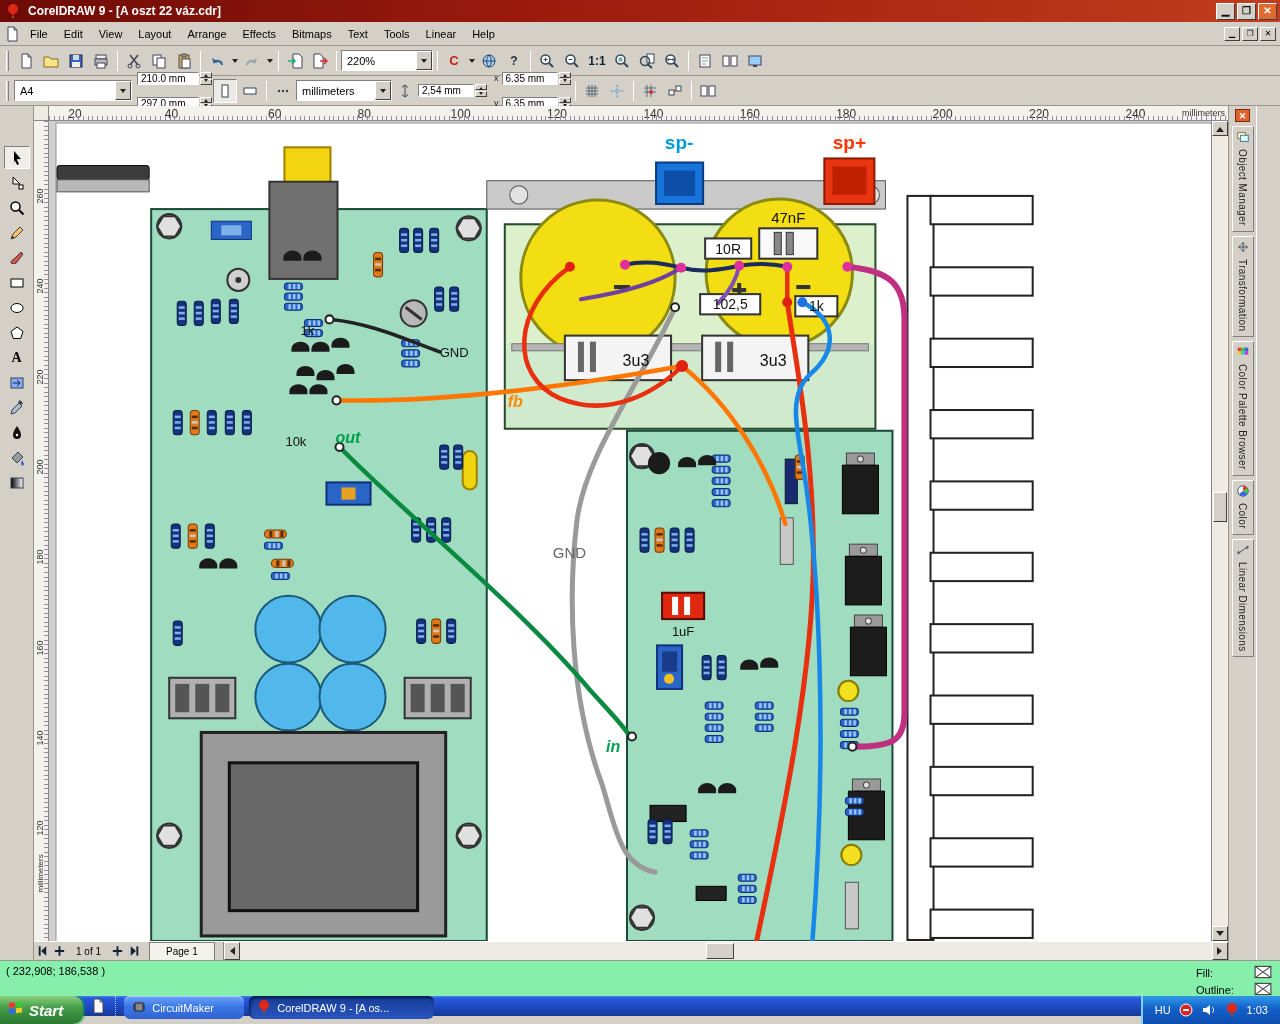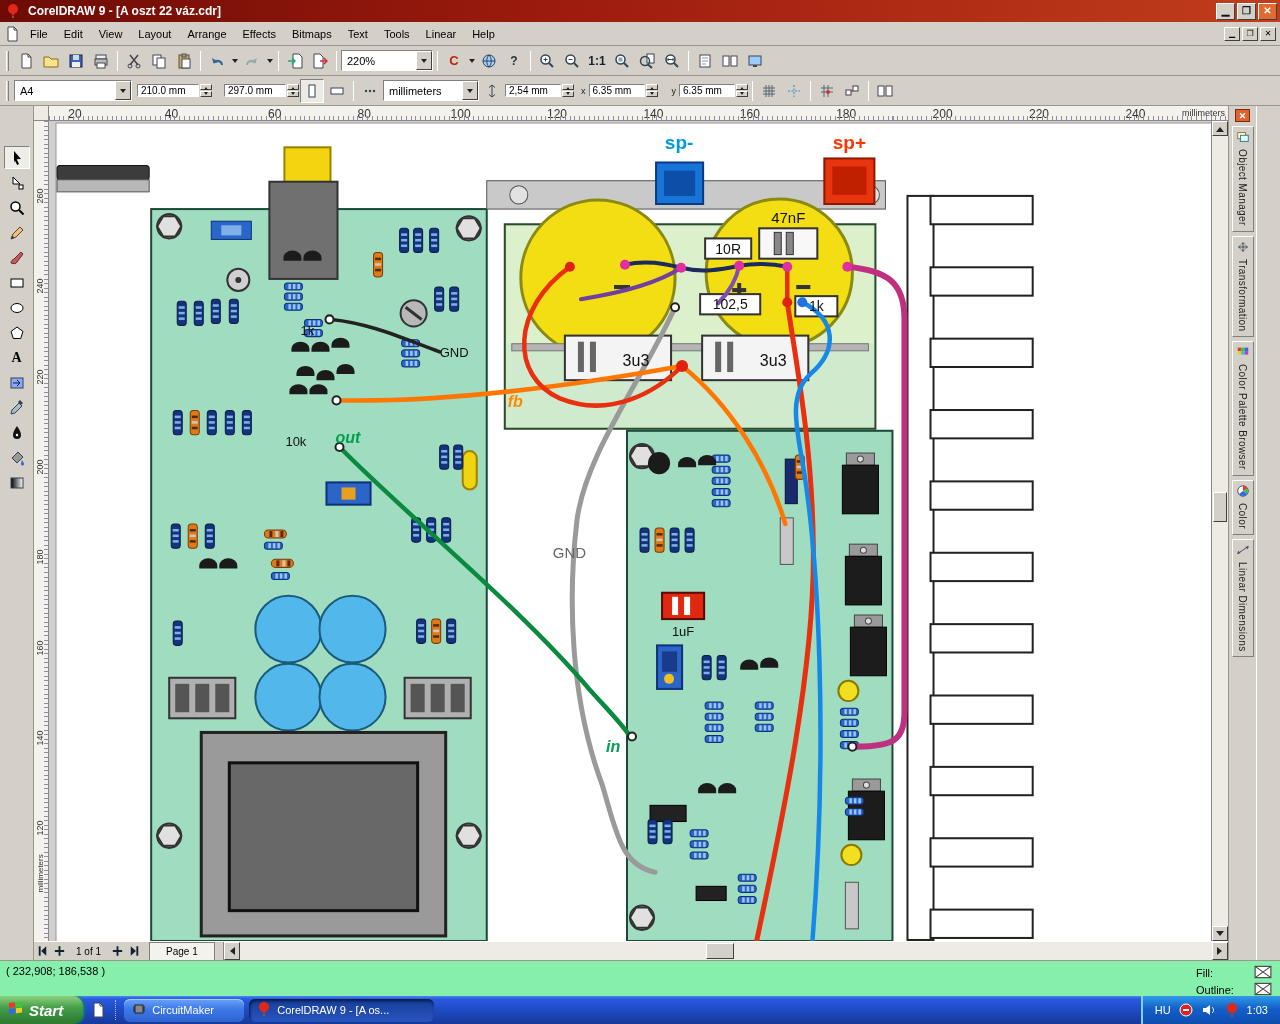--- a/index.html
+++ b/index.html
@@ -23,21 +23,21 @@
 .drop{width:9px;height:24px;display:flex;align-items:center;justify-content:center}
 .tri{width:0;height:0;border:3px solid transparent;border-top:4px solid #222;margin-top:4px}
 .combo{height:21px;background:#fff;border:1px solid;border-color:#808080 #fff #fff #808080;display:flex;align-items:center;padding-left:5px;font-size:11px}
 .combo .cval{flex:1;white-space:nowrap}
 .abox{width:16px;height:19px;background:#d4d0c8;border:1px solid;border-color:#fff #404040 #404040 #fff;display:flex;align-items:center;justify-content:center;margin-left:4px}
 .qmark{font-weight:bold;color:#234;font-size:12px}
 .cee{font-weight:bold;color:#c42010;font-size:13px}
 .z11{font-weight:bold;font-size:12px;color:#123}
 
 .numfield{width:62px;height:13px;background:#fff;border:1px solid;border-color:#808080 #fff #fff #808080;font-size:10px;padding:0 3px;display:flex;align-items:center}
-.vstack{display:flex;flex-direction:row;gap:12px}
+.vstack{display:flex;flex-direction:column;gap:12px}
 .spin{display:flex;flex-direction:column;width:12px;gap:1px}
 .spb{height:6px;background:#d4d0c8;border:1px solid;border-color:#fff #404040 #404040 #fff;display:flex;align-items:center;justify-content:center}
 .sput{width:0;height:0;border:2px solid transparent;border-bottom:3px solid #222}
 .spdt{width:0;height:0;border:2px solid transparent;border-top:3px solid #222}
 .flab{font-size:9px;color:#222;margin:0 2px}
 .tbtn.pressed{border-color:#808080 #fff #fff #808080;background:#eceae4}
 
 .main{display:flex;height:854px}
 .toolbox{width:34px;background:#d4d0c8;border-right:1px solid #9a968e;display:flex;flex-direction:column;align-items:center;padding-top:40px;gap:2px}
 .tool{width:26px;height:23px;display:flex;align-items:center;justify-content:center;background:#d4d0c8;border:1px solid transparent}
@@ -76,21 +76,21 @@
 .htrack{flex:1;position:relative}
 .hthumb{position:absolute;left:48%;top:1px;bottom:1px;width:28px;background:#d4d0c8;border:1px solid;border-color:#fff #404040 #404040 #fff}
 .tl{width:0;height:0;border:4px solid transparent}
 .tl.up{border-bottom:5px solid #222;margin-top:-3px}.tl.dn{border-top:5px solid #222;margin-bottom:-3px}.tl.lf{border-right:5px solid #222;margin-left:-3px}.tl.rt{border-left:5px solid #222;margin-right:-3px}
 
 .statusbar{height:36px;background:#86efac;border-top:1px solid #9a968e;position:relative;font-size:11px}
 .coords{position:absolute;left:6px;top:4px}
 .srow{position:absolute;right:8px;display:flex;align-items:center;gap:6px}
 .srow .slab{width:52px;text-align:left}
 
-.taskbar{height:28px;background:linear-gradient(180deg,#4a87f5 0,#2a5ade 10%,#1f4dc8 45%,#16389b 100%);display:flex;align-items:center;gap:5px}
+.taskbar{height:20px;background:linear-gradient(180deg,#4a87f5 0,#2a5ade 10%,#1f4dc8 45%,#16389b 100%);display:flex;gap:5px}
 .startbtn{height:28px;padding:0 20px 0 8px;border-radius:0 10px 10px 0;background:linear-gradient(180deg,#8ed17f 0,#46a04a 40%,#2e7d33 90%);color:#fff;font-weight:bold;font-style:italic;font-size:15px;display:flex;align-items:center;gap:5px;box-shadow:1px 0 3px #0a3}
 .qlicon{width:20px;height:20px;display:flex;align-items:center;justify-content:center}
 .tdiv{width:2px;height:20px;border-left:1px dotted #9fc3ff;margin:0 2px}
 .task{height:23px;border-radius:6px;background:linear-gradient(180deg,#6ba3f7,#3c78e8 45%,#2f63d0);color:#fff;display:flex;align-items:center;gap:5px;padding:0 7px;font-size:11px;box-shadow:inset 0 1px 0 #a9ccff;white-space:nowrap;overflow:hidden}
 .task.active{background:linear-gradient(180deg,#163d95,#2a55c0);box-shadow:inset 1px 2px 3px #021a4a}
 .tray{margin-left:auto;height:28px;background:linear-gradient(180deg,#2f9ae8,#1360c8 45%,#0d4cae);border-left:2px solid #7fd0ff;display:flex;align-items:center;gap:7px;padding:0 12px;color:#fff}
 .tico{width:16px;height:16px;display:flex;align-items:center;justify-content:center}
 </style>
 </head>
 <body>

